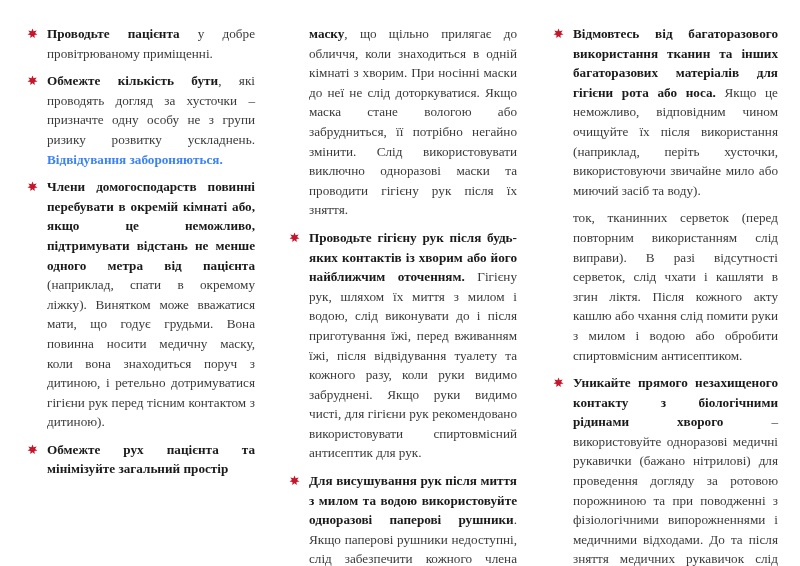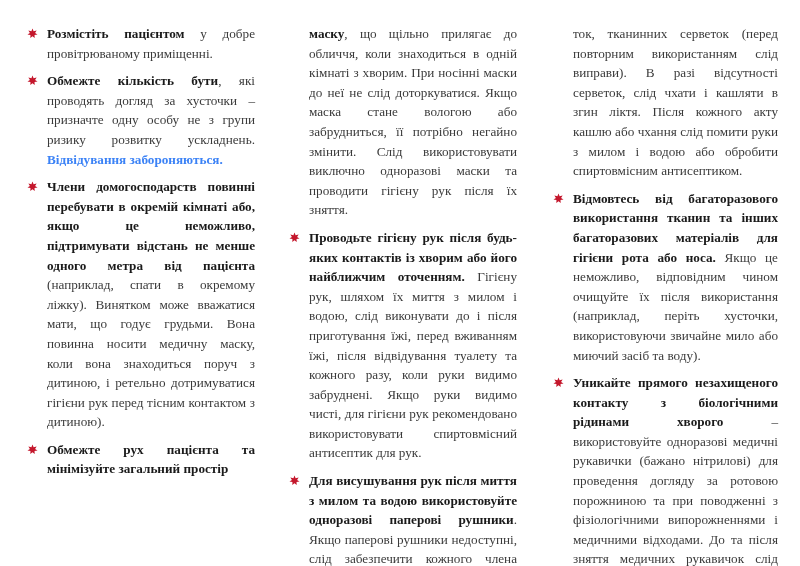--- a/index.html
+++ b/index.html
@@ -33,21 +33,21 @@
 
 <div class="page">
 
   <div class="col col1">
     <div class="item">
       <span class="bullet">
           <svg viewBox="0 0 12 12">
             <path fill="#c4172c" d="M6 0.5 L7.2 3.6 L10.5 2.6 L8.8 5.4 L11.5 7.2 L8.2 7.6 L8.4 11 L6 8.9 L3.6 11 L3.8 7.6 L0.5 7.2 L3.2 5.4 L1.5 2.6 L4.8 3.6 Z"></path>
           </svg>
         </span>
-      <span class="b">Розмістіть пацієнтом</span><span> у добре провітрюваному приміщенні.</span>
+      <span class="b">Проводьте пацієнта</span><span> у добре провітрюваному приміщенні.</span>
     </div>
     <div class="item">
       <span class="bullet">
           <svg viewBox="0 0 12 12">
             <path fill="#c4172c" d="M6 0.5 L7.2 3.6 L10.5 2.6 L8.8 5.4 L11.5 7.2 L8.2 7.6 L8.4 11 L6 8.9 L3.6 11 L3.8 7.6 L0.5 7.2 L3.2 5.4 L1.5 2.6 L4.8 3.6 Z"></path>
           </svg>
         </span>
       <span class="b">Обмежте кількість бути</span><span>, які проводять догляд за хусточки – призначте одну особу не з групи ризику розвитку ускладнень. </span><span class="r">Відвідування забороняються.</span>
     </div>
     <div class="item">
@@ -86,30 +86,30 @@
           <svg viewBox="0 0 12 12">
             <path fill="#c4172c" d="M6 0.5 L7.2 3.6 L10.5 2.6 L8.8 5.4 L11.5 7.2 L8.2 7.6 L8.4 11 L6 8.9 L3.6 11 L3.8 7.6 L0.5 7.2 L3.2 5.4 L1.5 2.6 L4.8 3.6 Z"></path>
           </svg>
         </span>
       <span class="b">Для висушування рук після миття з милом та водою використовуйте одноразові паперові рушники</span><span>. Якщо паперові рушники недоступні, слід забезпечити кожного члена домогосподарства </span>
     </div>
 
   </div>
 
   <div class="col col3">
-    <div class="item cont">
-      <span>ток, тканинних серветок (перед повторним використанням слід виправи). В разі відсутності серветок, слід чхати і кашляти в згин ліктя. Після кожного акту кашлю або чхання слід помити руки з милом і водою або обробити спиртовмісним антисептиком.</span>
-    </div>
     <div class="item">
       <span class="bullet">
           <svg viewBox="0 0 12 12">
             <path fill="#c4172c" d="M6 0.5 L7.2 3.6 L10.5 2.6 L8.8 5.4 L11.5 7.2 L8.2 7.6 L8.4 11 L6 8.9 L3.6 11 L3.8 7.6 L0.5 7.2 L3.2 5.4 L1.5 2.6 L4.8 3.6 Z"></path>
           </svg>
         </span>
       <span class="b">Відмовтесь від багаторазового використання тканин та інших багаторазових матеріалів для гігієни рота або носа.</span><span> Якщо це неможливо, відповідним чином очищуйте їх після використання (наприклад, періть хусточки, використовуючи звичайне мило або миючий засіб та воду).</span>
+    </div>
+    <div class="item cont">
+      <span>ток, тканинних серветок (перед повторним використанням слід виправи). В разі відсутності серветок, слід чхати і кашляти в згин ліктя. Після кожного акту кашлю або чхання слід помити руки з милом і водою або обробити спиртовмісним антисептиком.</span>
     </div>
     <div class="item">
       <span class="bullet">
           <svg viewBox="0 0 12 12">
             <path fill="#c4172c" d="M6 0.5 L7.2 3.6 L10.5 2.6 L8.8 5.4 L11.5 7.2 L8.2 7.6 L8.4 11 L6 8.9 L3.6 11 L3.8 7.6 L0.5 7.2 L3.2 5.4 L1.5 2.6 L4.8 3.6 Z"></path>
           </svg>
         </span>
       <span class="b">Уникайте прямого незахищеного контакту з біологічними рідинами хворого</span><span> – використовуйте одноразові медичні рукавички (бажано нітрилові) для проведення догляду за ротовою порожниною та при поводженні з фізіологічними випорожненнями і медичними відходами. До та після зняття медичних рукавичок слід помити руки з милом і водою або обробити спиртовмісним антисептиком.</span>
     </div>
 

